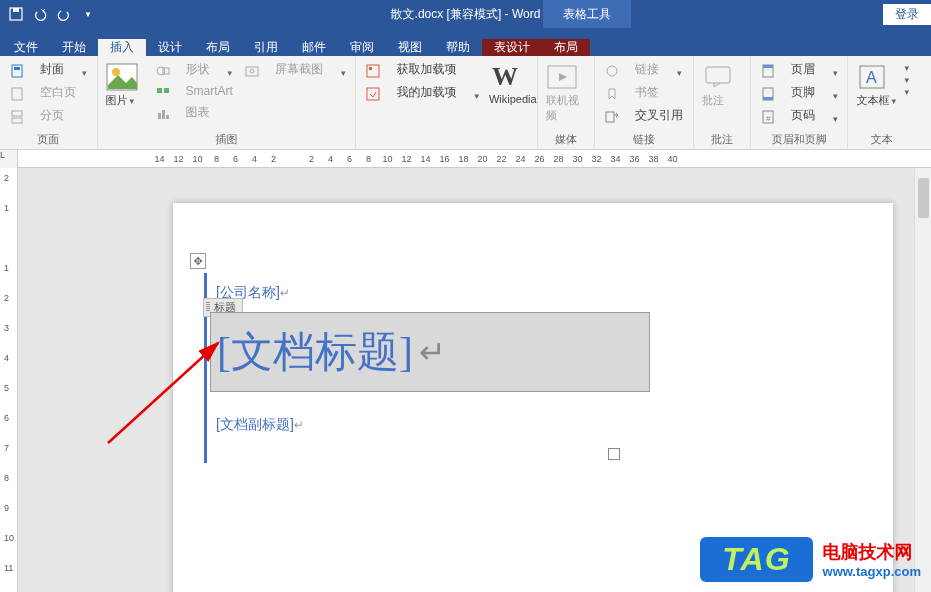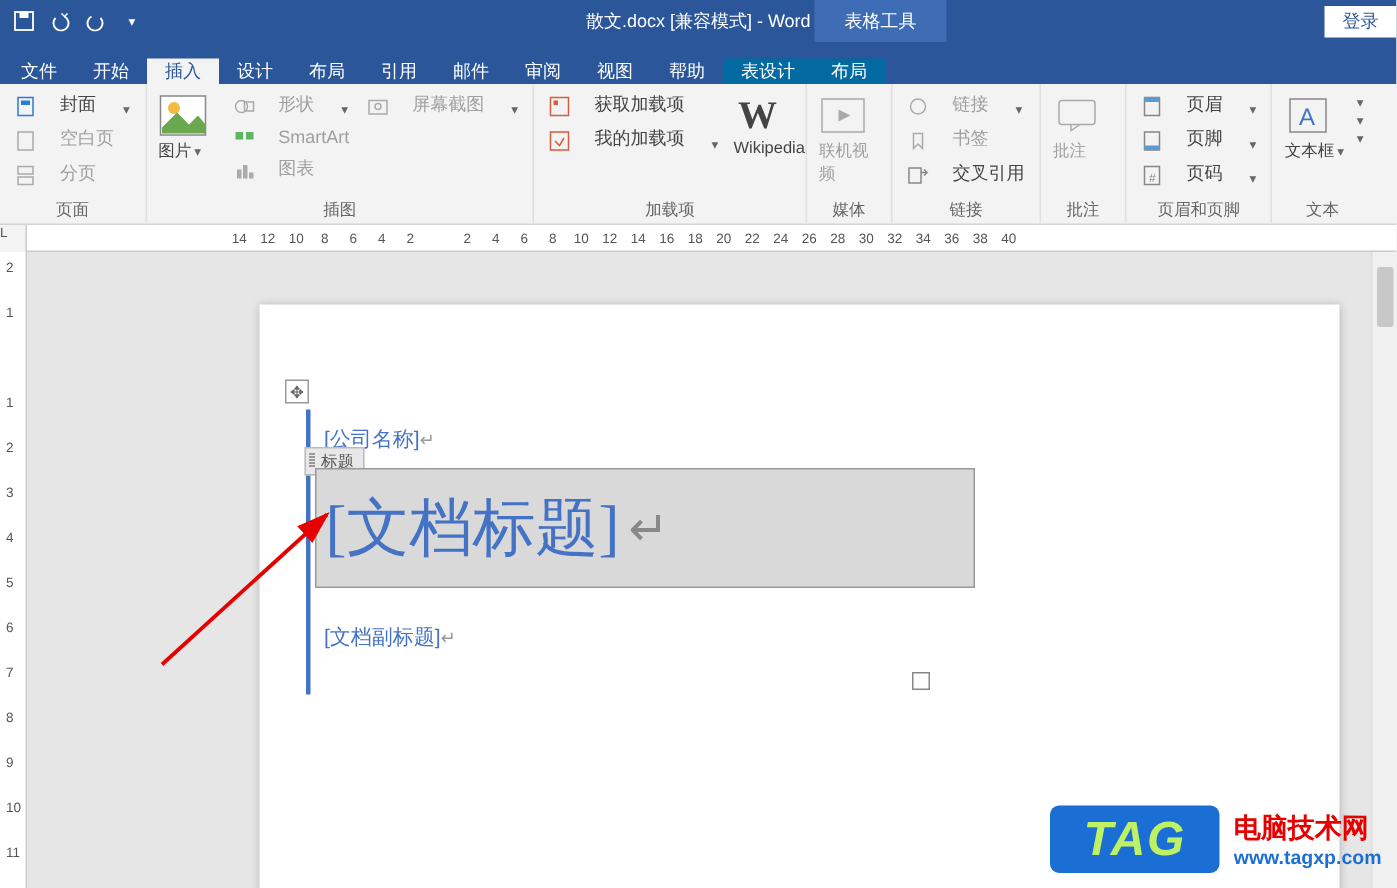--- a/index.html
+++ b/index.html
@@ -10,21 +10,21 @@
 .qat { display: flex; gap: 8px; padding: 0 8px; align-items: center; }
 .qat-btn { width: 16px; height: 16px; display: flex; align-items: center; justify-content: center; cursor: pointer; }
 .doc-title { position: absolute; left: 50%; transform: translateX(-50%); }
 .context-tab { position: absolute; right: 300px; background: #3e6db5; padding: 4px 20px; top: 0; height: 28px; display: flex; align-items: center; }
 .login-btn { margin-left: auto; margin-right: 0; background: #fff; color: #2b579a; padding: 2px 12px; font-size: 12px; cursor: pointer; }
 
 
 .tabs { background: #2b579a; height: 28px; display: flex; align-items: flex-end; padding: 0 2px; }
 .tab { color: #fff; font-size: 12px; padding: 0 12px; display: flex; align-items: center; cursor: pointer; }
 .tab.active { background: #f3f3f3; color: #2b579a; }
-.tab.context { background: #0369a1; }
+.tab.context { background: #7f1d1d; }
 .tell-me { display: flex; align-items: center; color: #cdd8e8; padding-left: 20px; gap: 6px; }
 .bulb { width: 14px; height: 14px; border: 1.5px solid #cdd8e8; border-radius: 50%; position: relative; }
 
 
 .ribbon { background: #f3f3f3; height: 94px; display: flex; border-bottom: 1px solid #d4d4d4; }
 .group { border-right: 1px solid #e0e0e0; display: flex; flex-direction: column; padding: 3px 6px 0; }
 .group-body { flex: 1; display: flex; gap: 4px; align-items: flex-start; }
 .group-label { text-align: center; font-size: 11px; color: #666; padding: 2px 0; }
 .rbtn { display: flex; align-items: flex-end; gap: 16px; font-size: 12px; color: #444; padding: 2px 4px; cursor: pointer; white-space: nowrap; }
 .rbtn.disabled { color: #a0a0a0; }
@@ -218,21 +218,20 @@
             </svg>
             <span>我的加载项</span>
             <span class="dd">▾</span>
           </div>
       </div>
       <div class="rbtn-lg">
         <div class="icon-box" style="font-family:serif;font-size:26px;font-weight:bold;color:#444;">W</div>
         <span>Wikipedia</span>
       </div>
     </div>
-    <div class="group-label">加载项</div>
   </div>
 
   <div class="group">
     <div class="group-body">
       <div class="rbtn-lg disabled">
         <div class="icon-box">
             <svg width="30" height="24">
               <rect x="1" y="1" width="28" height="22" fill="none" stroke="#aaa"></rect>
               <path d="M12 8 L20 12 L12 16 Z" fill="#aaa"></path>
             </svg>

